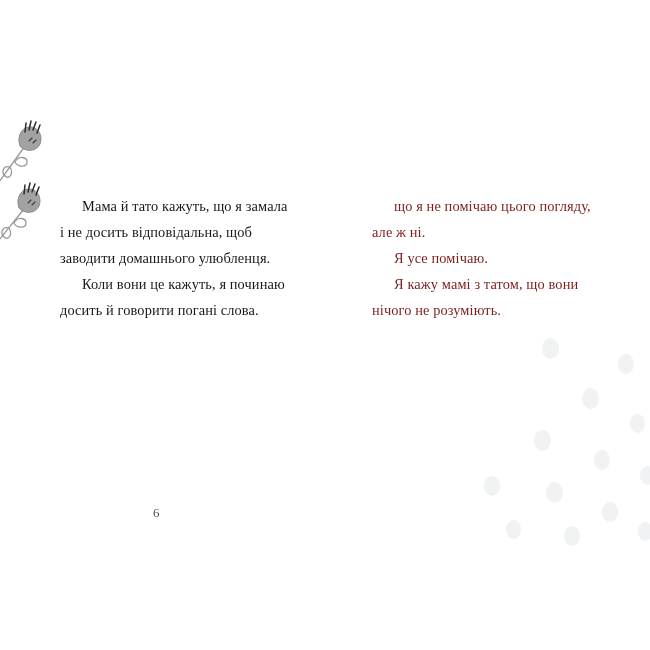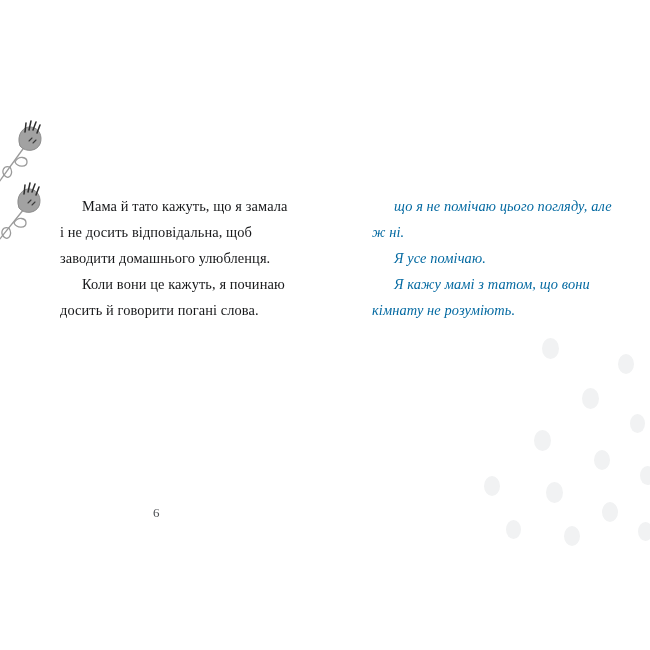--- a/index.html
+++ b/index.html
@@ -127,21 +127,21 @@
 
   <div class="page" id="page-left">
     <div class="textblock" id="text-left" style="color: rgb(23, 24, 26);">
       <p class="para">Мама й тато кажуть, що я замала і не досить відповідальна, щоб заводити домашнього улюбленця.</p>
       <p class="para">Коли вони це кажуть, я починаю досить й говорити погані слова.</p>
     </div>
     <div class="folio" id="folio-left" style="color: rgb(76, 78, 82);">6</div>
   </div>
 
   <div class="page" id="page-right">
-    <div class="textblock" id="text-right" style="color: #0369a1; font-style: italic;">
+    <div class="textblock" id="text-right" style="color: #7f1d1d;">
       <p class="para">що я не помічаю цього погляду, але ж ні.</p>
       <p class="para">Я усе помічаю.</p>
-      <p class="para">Я кажу мамі з татом, що вони кімнату не розуміють.</p>
+      <p class="para">Я кажу мамі з татом, що вони нічого не розуміють.</p>
     </div>
 
   </div>
 
 </div>
 
 </body></html>

